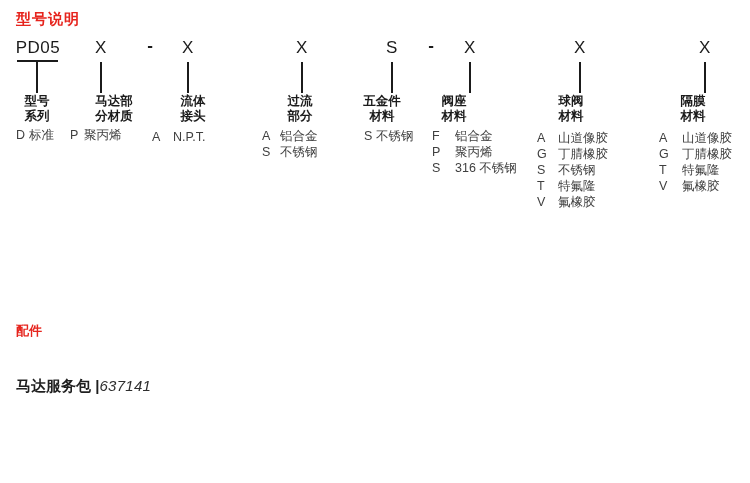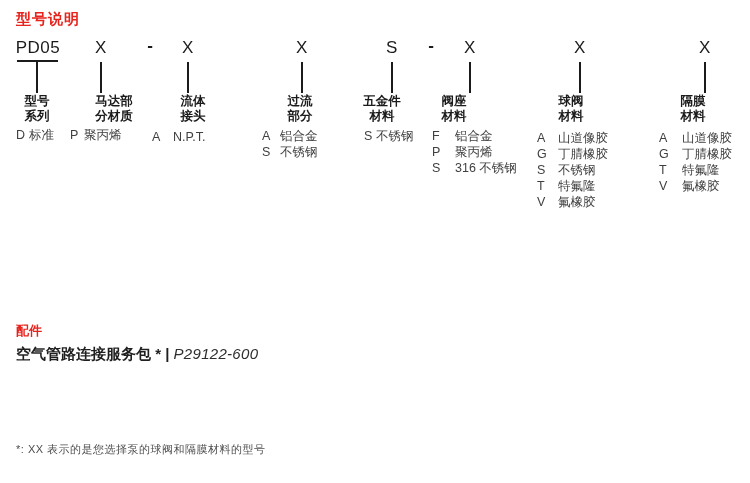--- a/index.html
+++ b/index.html
@@ -246,19 +246,18 @@
         <span class="vl">特氟隆</span>
       </div>
     <div class="opt">
         <span class="lt" style="width:23px;">V</span>
         <span class="vl">氟橡胶</span>
       </div>
   </div>
 
   <div class="acc-title">配件</div>
 
-  <div class="acc-row" style="top:345px;">
-    <span class="acc-name">空气管路连接服务包</span><span class="acc-sep"> * | </span><span class="acc-part">P29122-600</span>
-  </div>
-
-  <div class="footnote">*: XX 表示的是您选择泵的球阀和隔膜材料的型号</div>
+  <div class="acc-row" style="top:377px;">
+    <span class="acc-name">马达服务包</span><span class="acc-sep"> |</span><span class="acc-part">637141</span>
+  </div>
+
 
 </div>
 
 </body></html>

